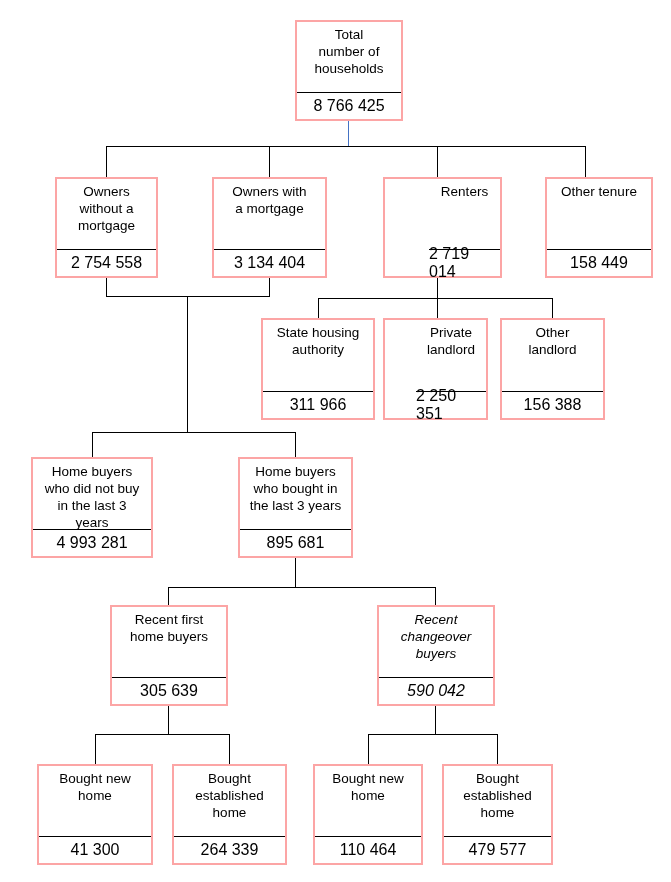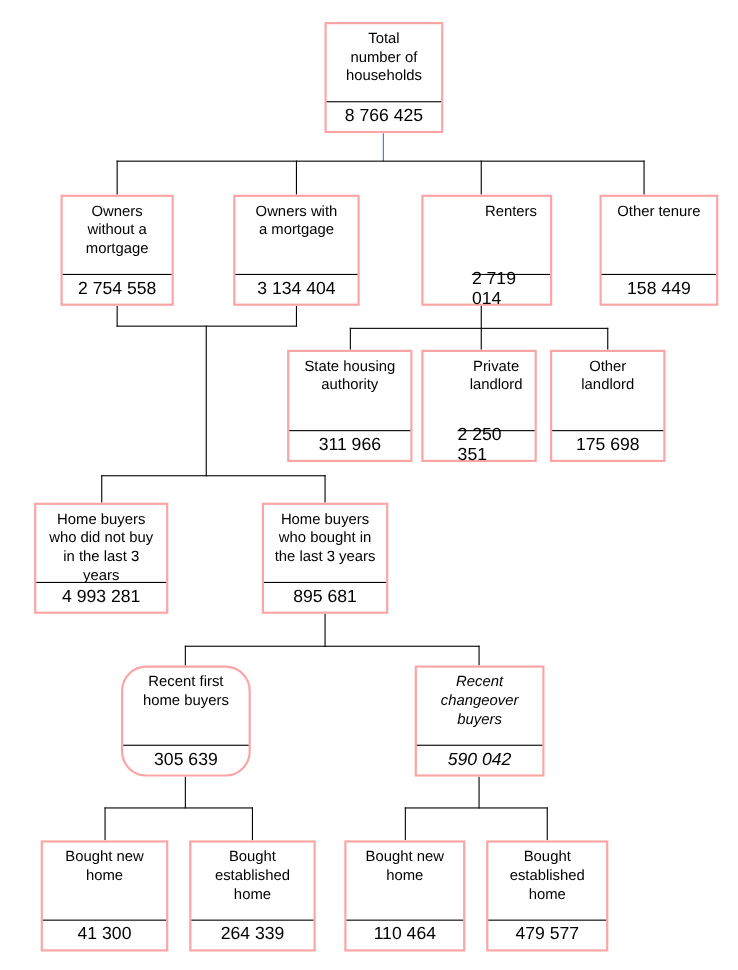--- a/index.html
+++ b/index.html
@@ -129,39 +129,39 @@
 
   <div class="node" style="left:383px; top:318px; width:105px; height:102px;padding-left:31px;">
     <div class="node-label">Private
 landlord</div>
     <div class="node-value">2 250 351</div>
   </div>
 
   <div class="node" style="left:500px; top:318px; width:105px; height:102px;">
     <div class="node-label">Other
 landlord</div>
-    <div class="node-value">175 698</div>
+    <div class="node-value">156 388</div>
   </div>
 
   <div class="node" style="left:31px; top:457px; width:122px; height:101px;">
     <div class="node-label">Home buyers
 who did not buy
 in the last 3
 years</div>
     <div class="node-value">4 993 281</div>
   </div>
 
   <div class="node" style="left:238px; top:457px; width:115px; height:101px;">
     <div class="node-label">Home buyers
 who bought in
 the last 3 years</div>
     <div class="node-value">895 681</div>
   </div>
 
-  <div class="node" style="left:110px; top:605px; width:118px; height:101px;border-radius:23px;">
+  <div class="node" style="left:110px; top:605px; width:118px; height:101px;">
     <div class="node-label">Recent first
 home buyers</div>
     <div class="node-value">305 639</div>
   </div>
 
   <div class="node" style="left:377px; top:605px; width:118px; height:101px;font-style:italic;">
     <div class="node-label">Recent
 changeover
 buyers</div>
     <div class="node-value">590 042</div>

